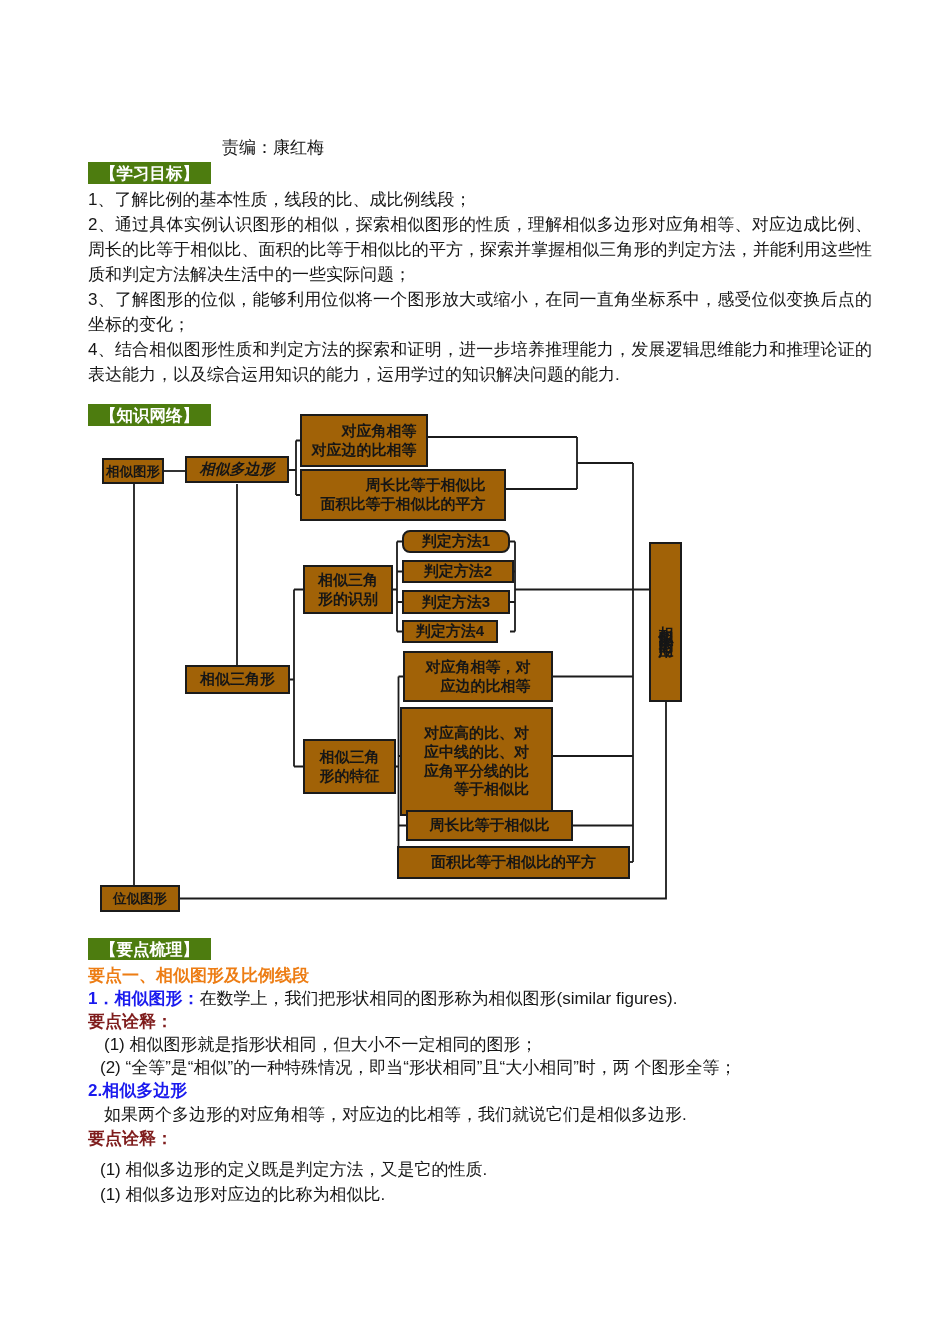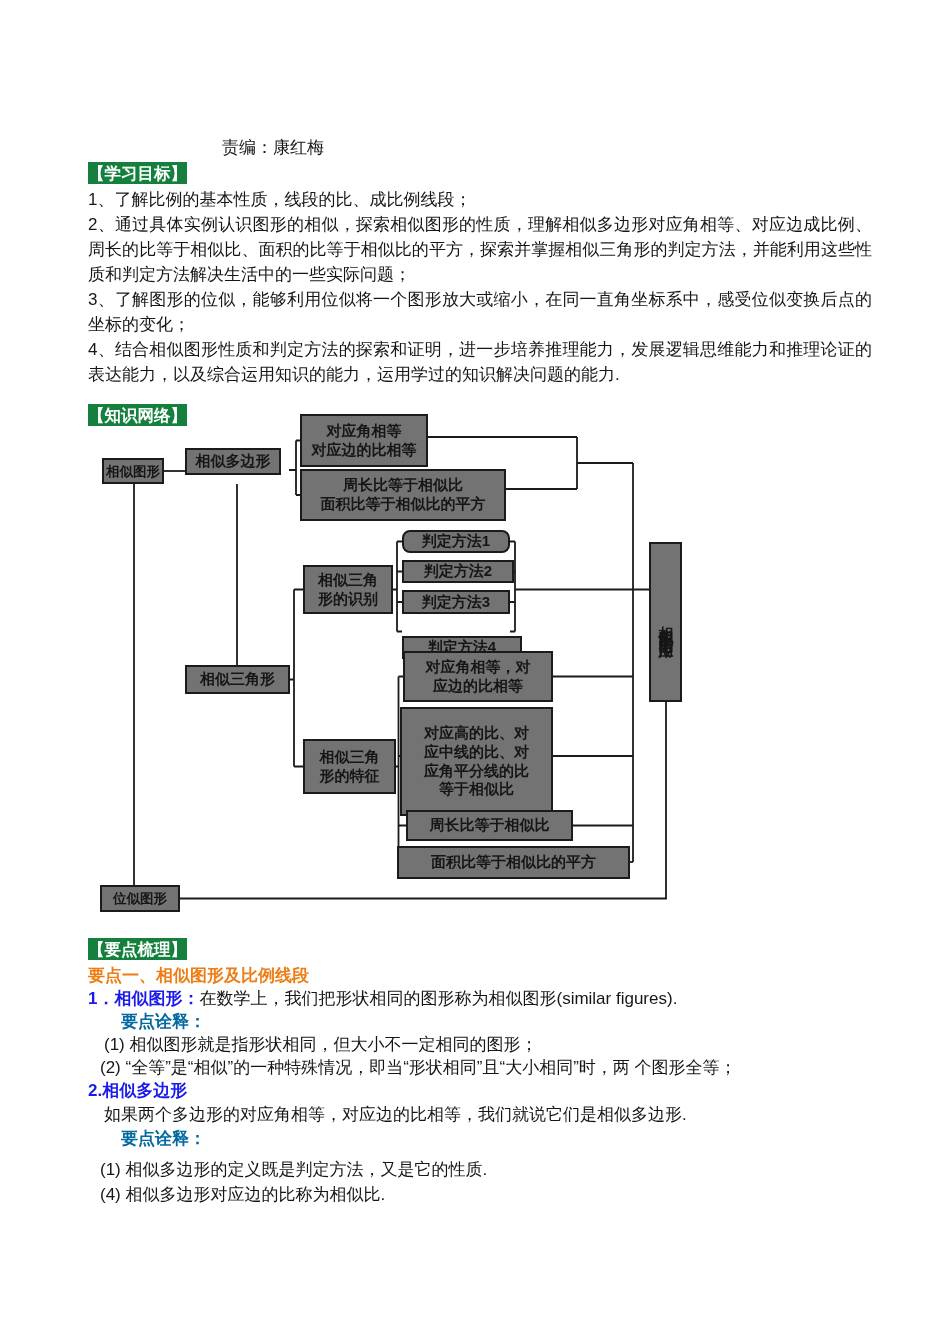--- a/index.html
+++ b/index.html
@@ -17,57 +17,57 @@
     line-height:34px;
   }
 
   .content { padding-left:88px; padding-right:78px; }
 
   .byline { margin:11px 0 0 134px; font-size:17px; line-height:22px; }
 
   .chip-row { margin:0; }
   .chip {
     display:inline-block;
-    background:#15803d; color:#ffffff;
+    background:#4d7c0f; color:#ffffff;
     font-weight:bold; font-size:16.5px; line-height:22px;
-    padding:0 0;
+    padding:0 12px;
   }
   .chip-goals { margin-top:3px; }
   .chip-network { margin-top:17px; }
   .chip-keypoints { margin-top:18px; }
 
   p.goal {
     font-size:17px; line-height:25px; margin:0; text-align:justify;
   }
   p.goal.first { margin-top:3px; }
 
   
   .diagram {
     position:relative; height:508px; margin-top:-14px;
     font-family:"Liberation Sans", sans-serif;
   }
   .diagram svg { position:absolute; left:0; top:0; }
   .dbox {
     position:absolute; box-sizing:border-box;
-    border:2px solid #1b1b1b; background:#737373;
+    border:2px solid #1b1b1b; background:#a16207;
     display:flex; align-items:center; justify-content:center;
     font-size:15px; font-weight:bold; line-height:1.26;
-    white-space:pre-line; text-align:center;
+    white-space:pre-line; text-align:right;
     z-index:2;
   }
   .dbox.vertical {
     writing-mode:vertical-rl; text-orientation:upright;
     letter-spacing:3px; padding-top:4px;
   }
 
   
   .kp-topic { color:#ed7d14; font-weight:bold; font-size:17px; line-height:23px; margin-top:4px; }
   .kp-line { font-size:17px; line-height:23px; }
   .blue { color:#1a1aee; font-weight:bold; }
-  .magenta { color:#0369a1; font-weight:bold;margin-left:33px; }
+  .magenta { color:#7f1d1d; font-weight:bold; }
   .indent16 { padding-left:16px; }
   .indent12 { padding-left:12px; }
   .mt6 { margin-top:7px; }
   .lh25 { line-height:25px; }
 </style>
 </head>
 <body>
 
 <div class="page">
 
@@ -103,29 +103,29 @@
         <path d="M630,450 H633"></path>
         <path d="M396,354.5 H398.5 M398.5,264.5 V450 M398.5,264.5 H403 M398.5,344 H400 M398.5,413.5 H406"></path>
         <path d="M237,72 V253"></path>
         <path d="M134,72 V473"></path>
         <path d="M666,290 V486.5 H174"></path>
         <path d="M290,267.5 H294 M294,177.5 V354.5 M294,177.5 H303 M294,354.5 H303"></path>
       </g>
     </svg>
 
     <div class="dbox" style="left:102px;top:46px;width:62px;height:26px;font-size:13.5px;">相似图形</div>
-    <div class="dbox" style="left:185px;top:36px;width:96px;height:27px;">相似多边形</div>
+    <div class="dbox" style="left:185px;top:44px;width:104px;height:27px;font-style:italic;">相似多边形</div>
     <div class="dbox" style="left:300px;top:2px;width:128px;height:53px;">对应角相等
 对应边的比相等</div>
     <div class="dbox" style="left:300px;top:57px;width:206px;height:52px;">周长比等于相似比
 面积比等于相似比的平方</div>
     <div class="dbox" style="left:402px;top:118px;width:108px;height:23px;border-radius:8px;">判定方法1</div>
     <div class="dbox" style="left:402px;top:148px;width:112px;height:23px;">判定方法2</div>
     <div class="dbox" style="left:402px;top:178px;width:108px;height:24px;">判定方法3</div>
-    <div class="dbox" style="left:402px;top:224px;width:120px;height:23px;">判定方法4</div>
+    <div class="dbox" style="left:402px;top:208px;width:96px;height:23px;">判定方法4</div>
     <div class="dbox" style="left:303px;top:153px;width:90px;height:49px;">相似三角
 形的识别</div>
     <div class="dbox" style="left:185px;top:253px;width:105px;height:29px;">相似三角形</div>
     <div class="dbox" style="left:403px;top:239px;width:150px;height:51px;">对应角相等，对
 应边的比相等</div>
     <div class="dbox" style="left:303px;top:327px;width:93px;height:55px;">相似三角
 形的特征</div>
     <div class="dbox" style="left:400px;top:295px;width:153px;height:109px;">对应高的比、对
 应中线的比、对
 应角平分线的比
@@ -153,16 +153,16 @@
     <div class="kp-line indent12">(2) “全等”是“相似”的一种特殊情况，即当“形状相同”且“大小相同”时，两 个图形全等；</div>
 
     <div class="kp-line">
       <span class="blue">2.相似多边形</span>
     </div>
     <div class="kp-line lh25 indent16">如果两个多边形的对应角相等，对应边的比相等，我们就说它们是相似多边形.</div>
 
     <div class="kp-line magenta">要点诠释：</div>
 
     <div class="kp-line lh25 mt6 indent12">(1) 相似多边形的定义既是判定方法，又是它的性质.</div>
-    <div class="kp-line lh25 indent12">(4) 相似多边形对应边的比称为相似比.</div>
+    <div class="kp-line lh25 indent12">(1) 相似多边形对应边的比称为相似比.</div>
   </div>
 
 </div>
 
 </body></html>

